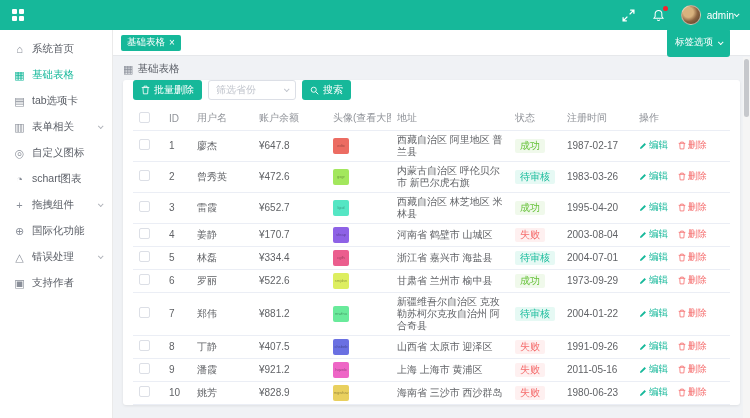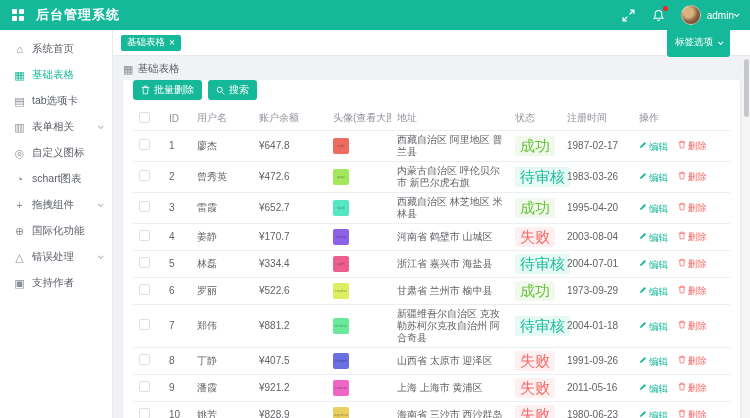--- a/index.html
+++ b/index.html
@@ -53,42 +53,41 @@
   .inp::placeholder { color:#c0c4cc; }
 
   
   table { width:100%; border-collapse:collapse; table-layout:fixed; }
   th { font-size:10px; color:#909399; font-weight:normal; text-align:left; padding:5px 6px; border-bottom:1px solid #ebeef5; white-space:nowrap; overflow:hidden; }
   td { font-size:10px; color:#606266; padding:3px 6px; border-bottom:1px solid #ebeef5; line-height:1.2; vertical-align:middle; }
   col.c-cb{width:30px} col.c-id{width:28px} col.c-name{width:62px} col.c-bal{width:74px}
   col.c-av{width:64px} col.c-addr{width:118px} col.c-st{width:52px} col.c-date{width:72px}
   .cb { width:11px; height:11px; border:1px solid #dcdfe6; border-radius:2px; background:#fff; display:inline-block; cursor:pointer; }
   .avbox { width:16px; height:16px; border-radius:2px; display:flex; align-items:center; justify-content:center; font-size:4px; color:rgba(0,0,0,.35); overflow:hidden; cursor:pointer; }
-  .badge { display:inline-block; font-size:15px; padding:1px 5px; border-radius:2px; white-space:nowrap; }
-  .op { font-size:9.5px; display:inline-flex; align-items:flex-start; gap:2px; cursor:pointer; margin-right:7px; white-space:nowrap; }
+  .badge { display:inline-block; font-size:10px; padding:1px 5px; border-radius:2px; white-space:nowrap; }
+  .op { font-size:9.5px; display:inline-flex; align-items:flex-end; gap:2px; cursor:pointer; margin-right:7px; white-space:nowrap; }
   .op.edit { color:#16b89a; } .op.del { color:#f56c6c; margin-right:0; }
   .op svg { flex:0 0 auto; }
 
   
   .sbar { position:absolute; top:27px; right:0; bottom:0; width:7px; background:#f5f5f5; }
   .sbar .thumb { width:5px; margin:2px auto 0; height:58px; background:#c6c8cc; border-radius:3px; cursor:pointer; }
 </style>
 </head>
 <body>
 
 <div class="app">
 
   <div class="hdr">
     <span class="logo">
         <i></i>
         <i></i>
         <i></i>
         <i></i>
       </span>
-    <span class="hdr-title">后台管理系统</span>
     <span class="hdr-sp"></span>
     <span class="hdr-ic">
       <svg width="13" height="13" viewBox="0 0 14 14">
           <g stroke="#fff" stroke-width="1.4" fill="none">
             <path d="M8.2 5.8 L12.6 1.4 M8.8 1.2 h4 v4 M5.8 8.2 L1.4 12.6 M1.2 8.8 v4 h4"></path>
           </g>
         </svg>
     </span>
     <span class="hdr-ic">
       <svg width="13" height="13" viewBox="0 0 14 14">
@@ -179,20 +178,24 @@
 
         <div class="card">
 
           <div class="toolbar">
             <button class="btn btn-teal">
               <svg width="9" height="10" viewBox="0 0 12 13">
                   <path d="M1 3.2 h10 M4 3.2 V1.4 h4 v1.8 M2.6 3.2 l.6 8.4 h5.6 l.6-8.4" stroke="#fff" stroke-width="1.1" fill="none"></path>
                 </svg>
               <span>批量删除</span>
             </button>
+            <span class="sel">
+              <span>筛选省份</span>
+              <i class="chev"></i>
+            </span>
             <button class="btn btn-teal">
               <svg width="9" height="9" viewBox="0 0 12 12">
                   <circle cx="5" cy="5" r="3.4" stroke="#fff" stroke-width="1.2" fill="none"></circle>
                   <path d="M7.6 7.6 L11 11" stroke="#fff" stroke-width="1.2"></path>
                 </svg>
               <span>搜索</span>
             </button>
           </div>
 
           <table>
@@ -380,21 +383,21 @@
                 <tr>
        <td><span class="cb"></span></td>
        <td>7</td>
        <td>郑伟</td>
        <td>¥881.2</td>
        <td>
                     <span class="avbox" style="background:#69ea9b">mwfnu</span>
                   </td>
        <td>新疆维吾尔自治区 克孜勒苏柯尔克孜自治州 阿合奇县</td>
        <td><span class="badge" style="background:#e6f9f4;color:#1abc9c">待审核</span></td>
-       <td>2004-01-18</td>
+       <td>2004-01-22</td>
        <td>
          <span class="op edit">
                       <svg width="8" height="8" viewBox="0 0 12 12">
                         <path d="M1.5 10.5 l.6-2.6 6.3-6.3 2 2 -6.3 6.3 z" fill="currentColor"></path>
                       </svg>
                       <span>编辑</span>
                     </span>
          <span class="op del">
                       <svg width="8" height="9" viewBox="0 0 12 13">
                         <path d="M1 3.2 h10 M4 3.2 V1.4 h4 v1.8 M2.6 3.2 l.6 8.4 h5.6 l.6-8.4" stroke="currentColor" stroke-width="1.2" fill="none"></path>

